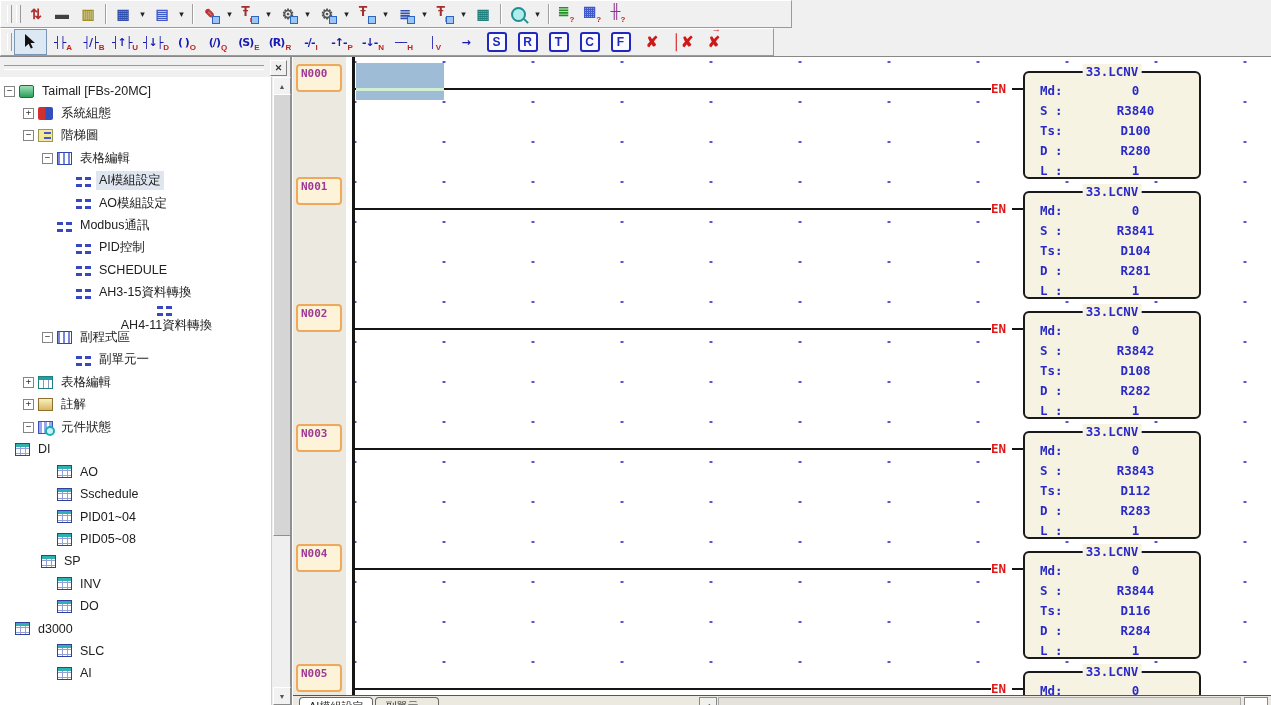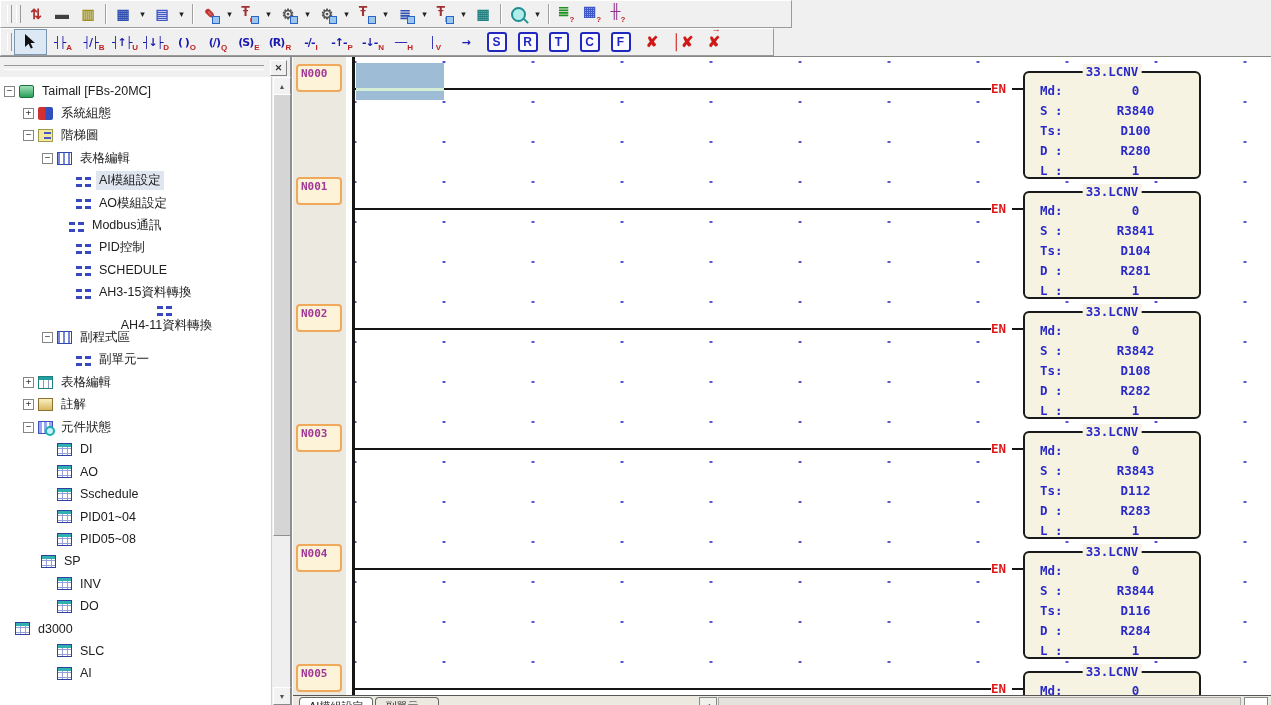--- a/index.html
+++ b/index.html
@@ -315,21 +315,21 @@
           <div class="trow" style="padding-left: 61px;">
             <span class="expspace"></span>
             <span class="ico ico-net"></span>
             <span class="tlabel sel">AI模組設定</span>
           </div>
           <div class="trow" style="padding-left: 61px;">
             <span class="expspace"></span>
             <span class="ico ico-net"></span>
             <span class="tlabel">AO模組設定</span>
           </div>
-          <div class="trow" style="padding-left: 54px;">
+          <div class="trow" style="padding-left: 42px;">
             <span class="expspace"></span>
             <span class="ico ico-net"></span>
             <span class="tlabel">Modbus通訊</span>
           </div>
           <div class="trow" style="padding-left: 61px;">
             <span class="expspace"></span>
             <span class="ico ico-net"></span>
             <span class="tlabel">PID控制</span>
           </div>
           <div class="trow" style="padding-left: 61px;">
@@ -365,21 +365,21 @@
           <div class="trow" style="padding-left: 23px;">
             <span class="expbox">+</span>
             <span class="ico ico-note"></span>
             <span class="tlabel">註解</span>
           </div>
           <div class="trow" style="padding-left: 23px;">
             <span class="expbox">−</span>
             <span class="ico ico-find"></span>
             <span class="tlabel">元件狀態</span>
           </div>
-          <div class="trow" style="padding-left: 42px;">
+          <div class="trow" style="">
             <span class="expspace"></span>
             <span class="ico ico-sheet"></span>
             <span class="tlabel">DI</span>
           </div>
           <div class="trow" style="padding-left: 42px;">
             <span class="expspace"></span>
             <span class="ico ico-sheet"></span>
             <span class="tlabel">AO</span>
           </div>
           <div class="trow" style="padding-left: 42px;">

